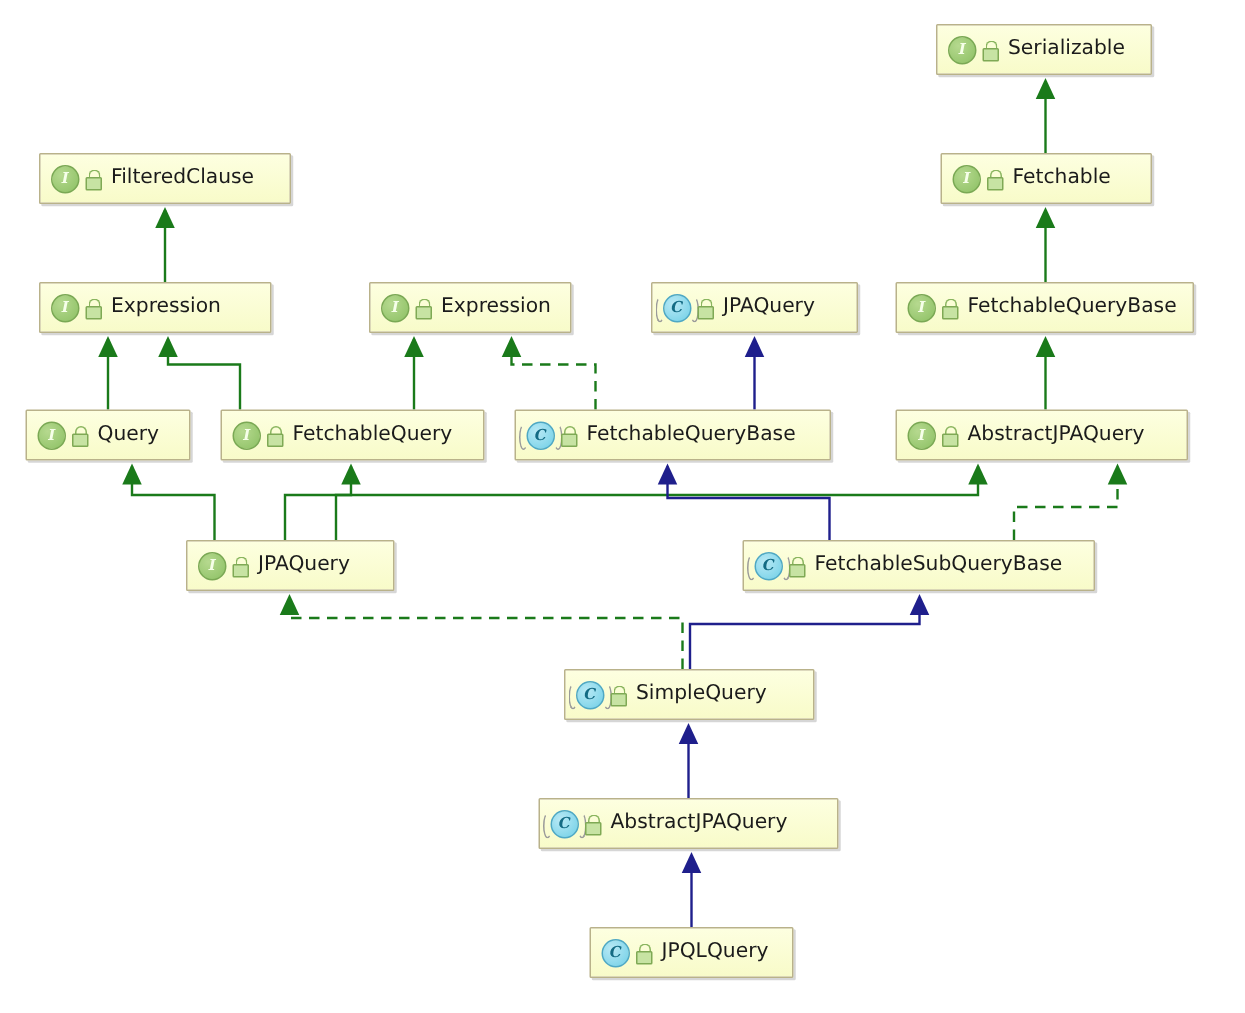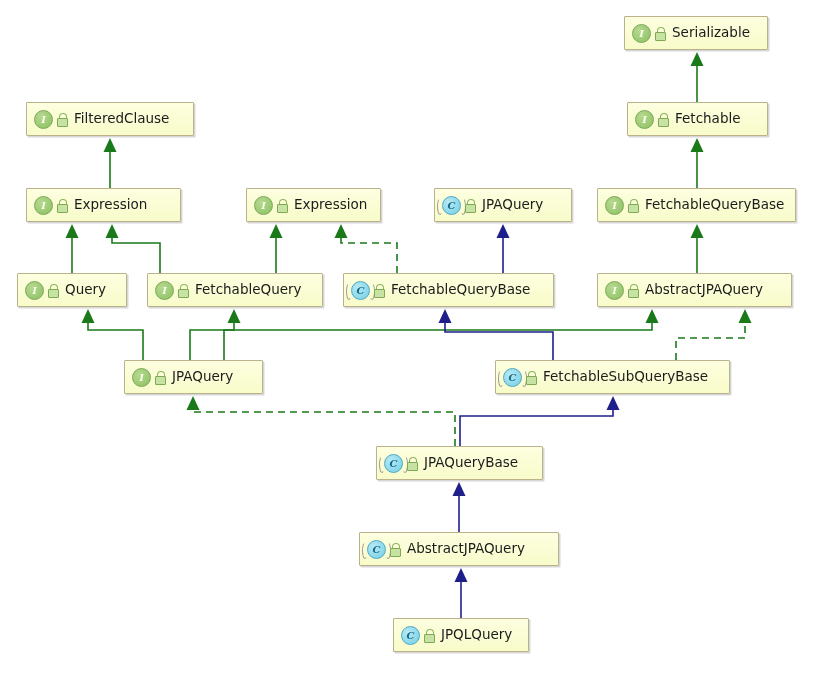--- a/index.html
+++ b/index.html
@@ -240,21 +240,21 @@
         <span class="body"></span>
       </span>
       <span class="label">FetchableSubQueryBase</span>
     </div>
     <div class="node" style="left: 376px; top: 446px; width: 167px;">
       <span class="ico cls abst">C</span>
       <span class="lock">
         <span class="bow"></span>
         <span class="body"></span>
       </span>
-      <span class="label">JPAQueryBase</span>
+      <span class="label">SimpleQuery</span>
     </div>
     <div class="node" style="left: 359px; top: 532px; width: 200px;">
       <span class="ico cls abst">C</span>
       <span class="lock">
         <span class="bow"></span>
         <span class="body"></span>
       </span>
       <span class="label">AbstractJPAQuery</span>
     </div>
     <div class="node" style="left: 393px; top: 618px; width: 136px;">

